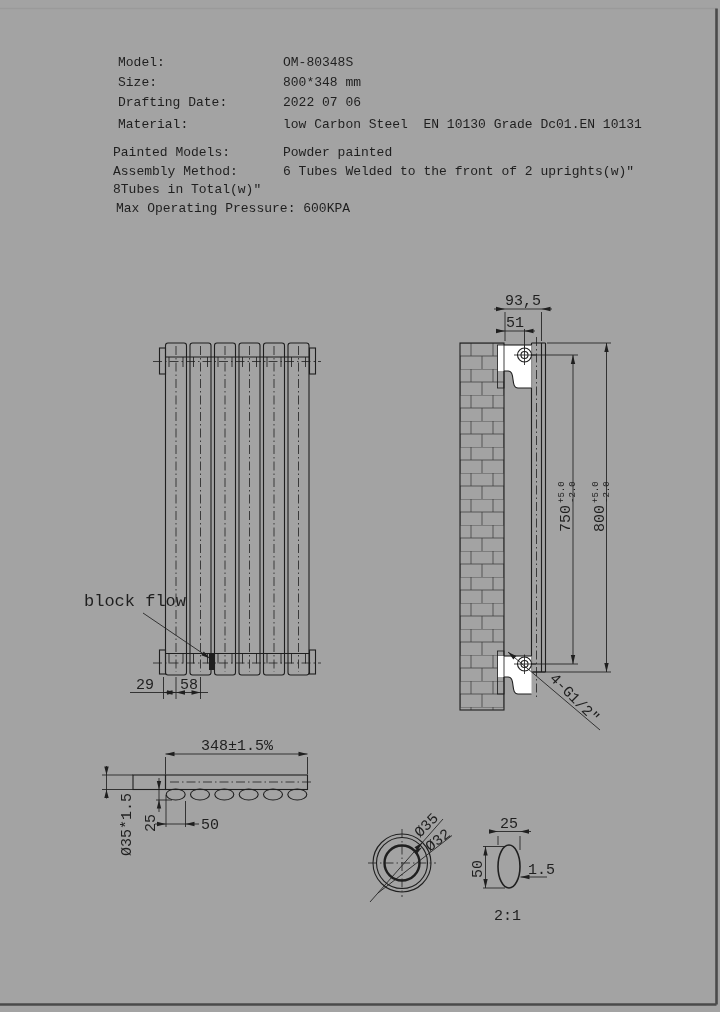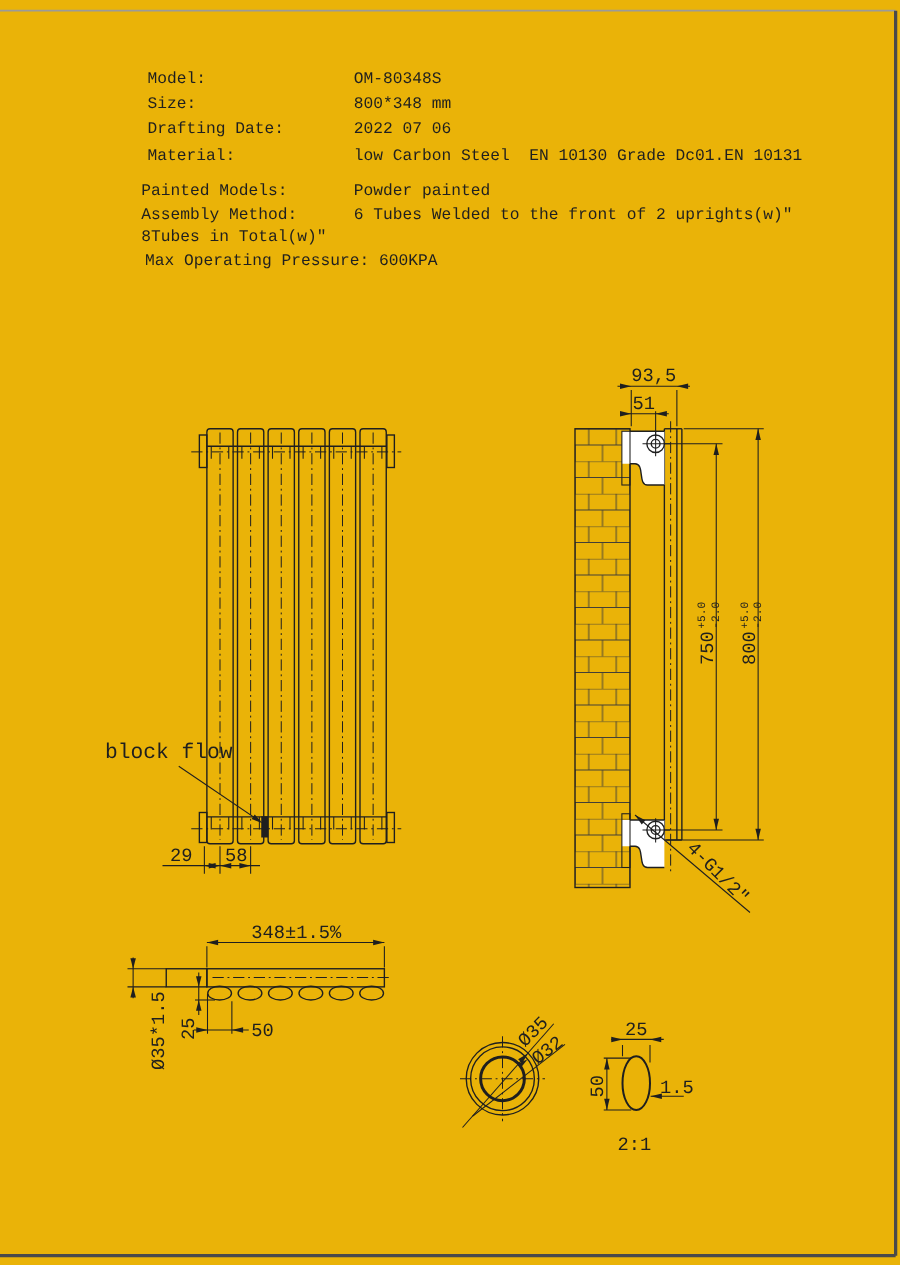--- a/index.html
+++ b/index.html
@@ -1,16 +1,16 @@
 <!DOCTYPE html>
 <html><head>
 <meta charset="utf-8">
 <style>
   html,body{margin:0;padding:0;background:#ffffff;}
-  .sheet{position:relative;width:720px;height:1012px;background:#eab308;overflow:hidden;}
+  .sheet{position:relative;width:720px;height:1012px;background:#a3a3a3;overflow:hidden;}
   svg{position:absolute;left:0;top:0;}
   svg text{white-space:pre;}
   .cad{font-family:"Liberation Mono",monospace;font-size:13px;fill:#1f1f1f;}
   .dim{font-family:"Liberation Mono",monospace;font-size:15px;fill:#1f1f1f;}
   .bf{font-family:"Liberation Mono",monospace;font-size:17px;fill:#1f1f1f;}
   .tol{font-size:9px;}
   .s21{font-family:"Liberation Mono",monospace;font-size:15px;fill:#1f1f1f;}
   .ln{stroke:#1f1f1f;stroke-width:1.1;fill:none;}
   .thin{stroke:#1f1f1f;stroke-width:0.85;fill:none;}
   .dashdot{stroke:#1f1f1f;stroke-width:0.8;fill:none;stroke-dasharray:9 3 1.5 3;}

